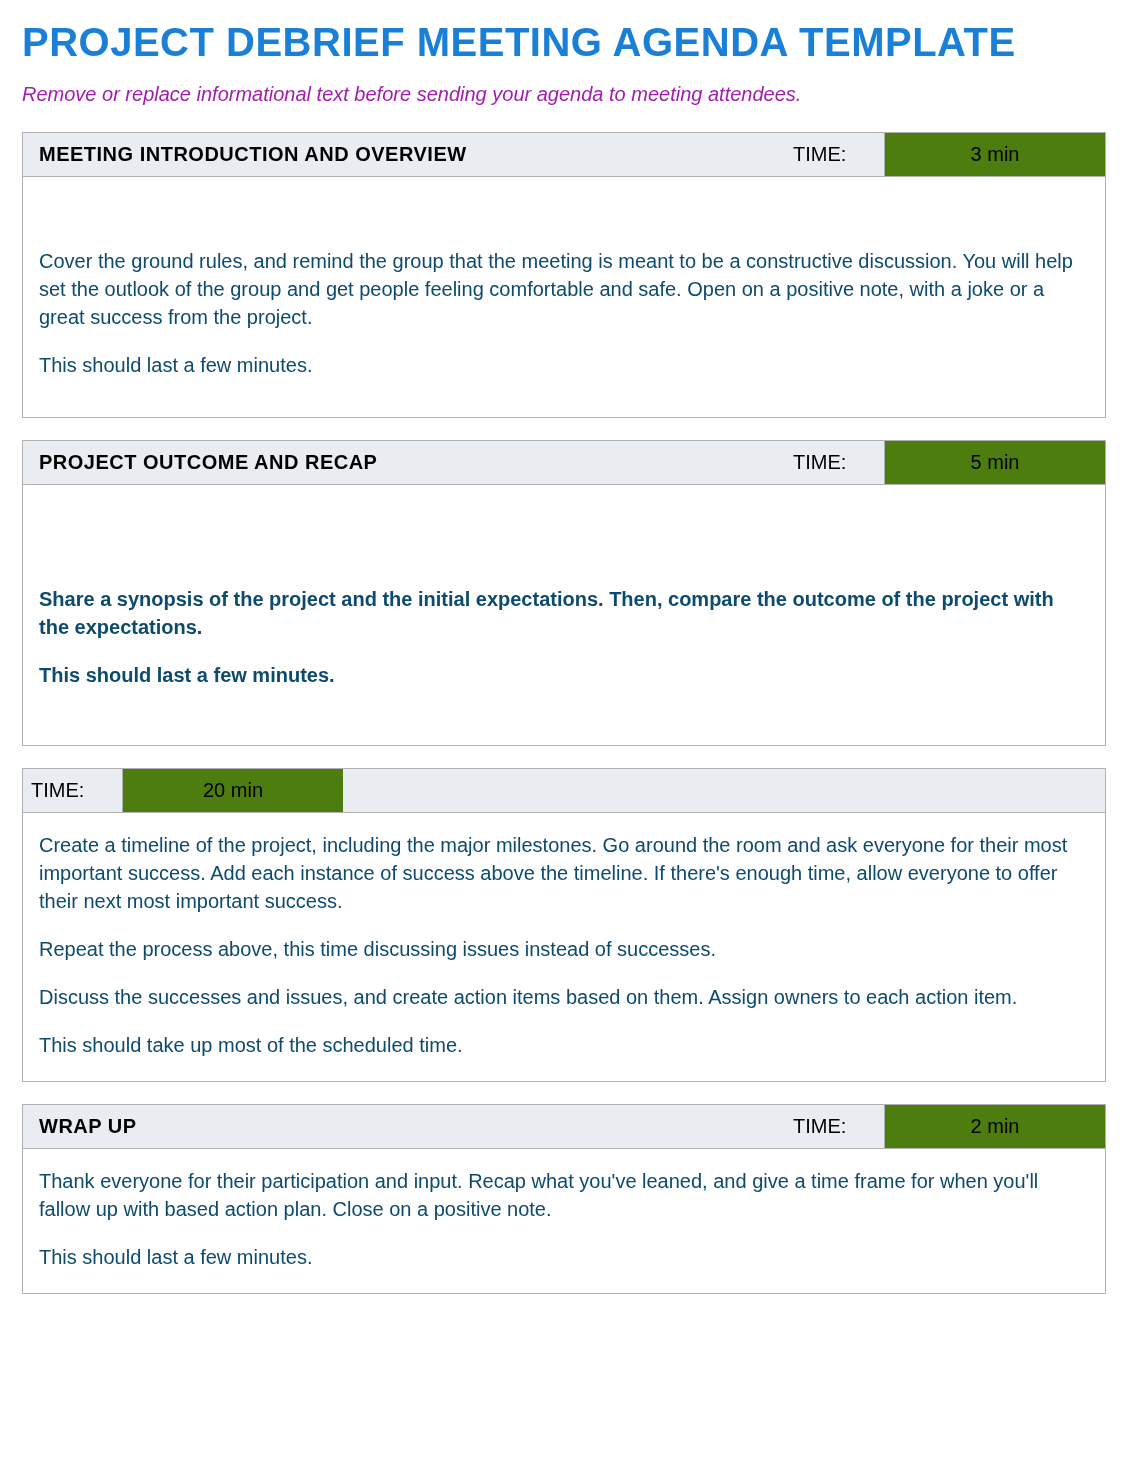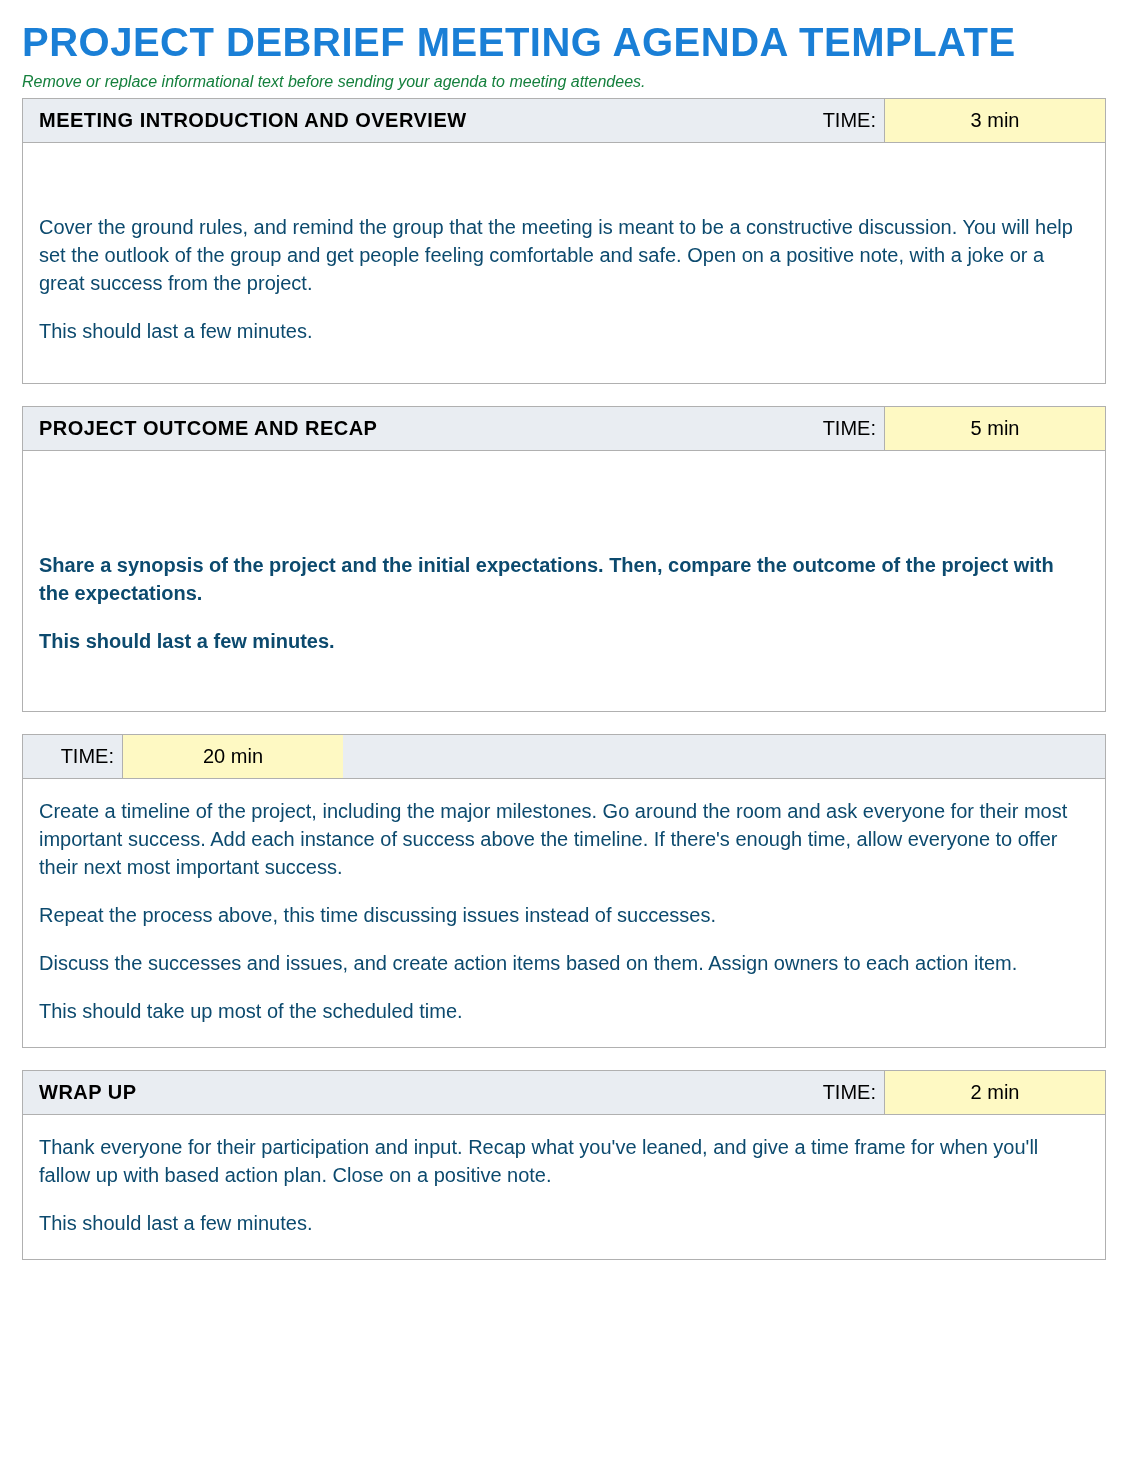--- a/index.html
+++ b/index.html
@@ -12,27 +12,27 @@
       background: #ffffff;
       width: 1128px;
       padding: 20px 22px;
       color: #000000;
     }
     .page-title {
       color: #1a7fd6;
       font-size: 40px;
       font-weight: bold;
       letter-spacing: 0.5px;
-      margin-bottom: 8px;
+      margin-bottom: 18px;
     }
     .instruction {
       font-style: italic;
-      font-size: 16px;
-      margin-bottom: 7px;
-      color: #15803d;
+      font-size: 20px;
+      margin-bottom: 26px;
+      color: #a21caf;
     }
     .section {
       border: 1px solid #b0b0b0;
       margin-bottom: 22px;
       background: #ffffff;
     }
     .section-header {
       display: flex;
       background: #e9edf2;
       border-bottom: 1px solid #b0b0b0;
@@ -40,30 +40,30 @@
     .section-title {
       flex: 1;
       padding: 10px 16px;
       font-weight: bold;
       font-size: 20px;
       letter-spacing: 0.5px;
     }
     .time-label-cell {
       width: 100px;
       padding: 10px 8px;
-      text-align: right;
+      text-align: left;
       font-size: 20px;
       border-right: 1px solid #b0b0b0;
     }
     .time-value-cell {
       width: 220px;
       padding: 10px 8px;
       text-align: center;
       font-size: 20px;
-      background: #fef9c3;
+      background: #4d7c0f;
     }
     .section-body {
       padding: 18px 16px 22px 16px;
       font-size: 20px;
       line-height: 1.4;
       color: #0c4a6e;
     }
     .section-body p {
       margin-bottom: 20px;
     }

